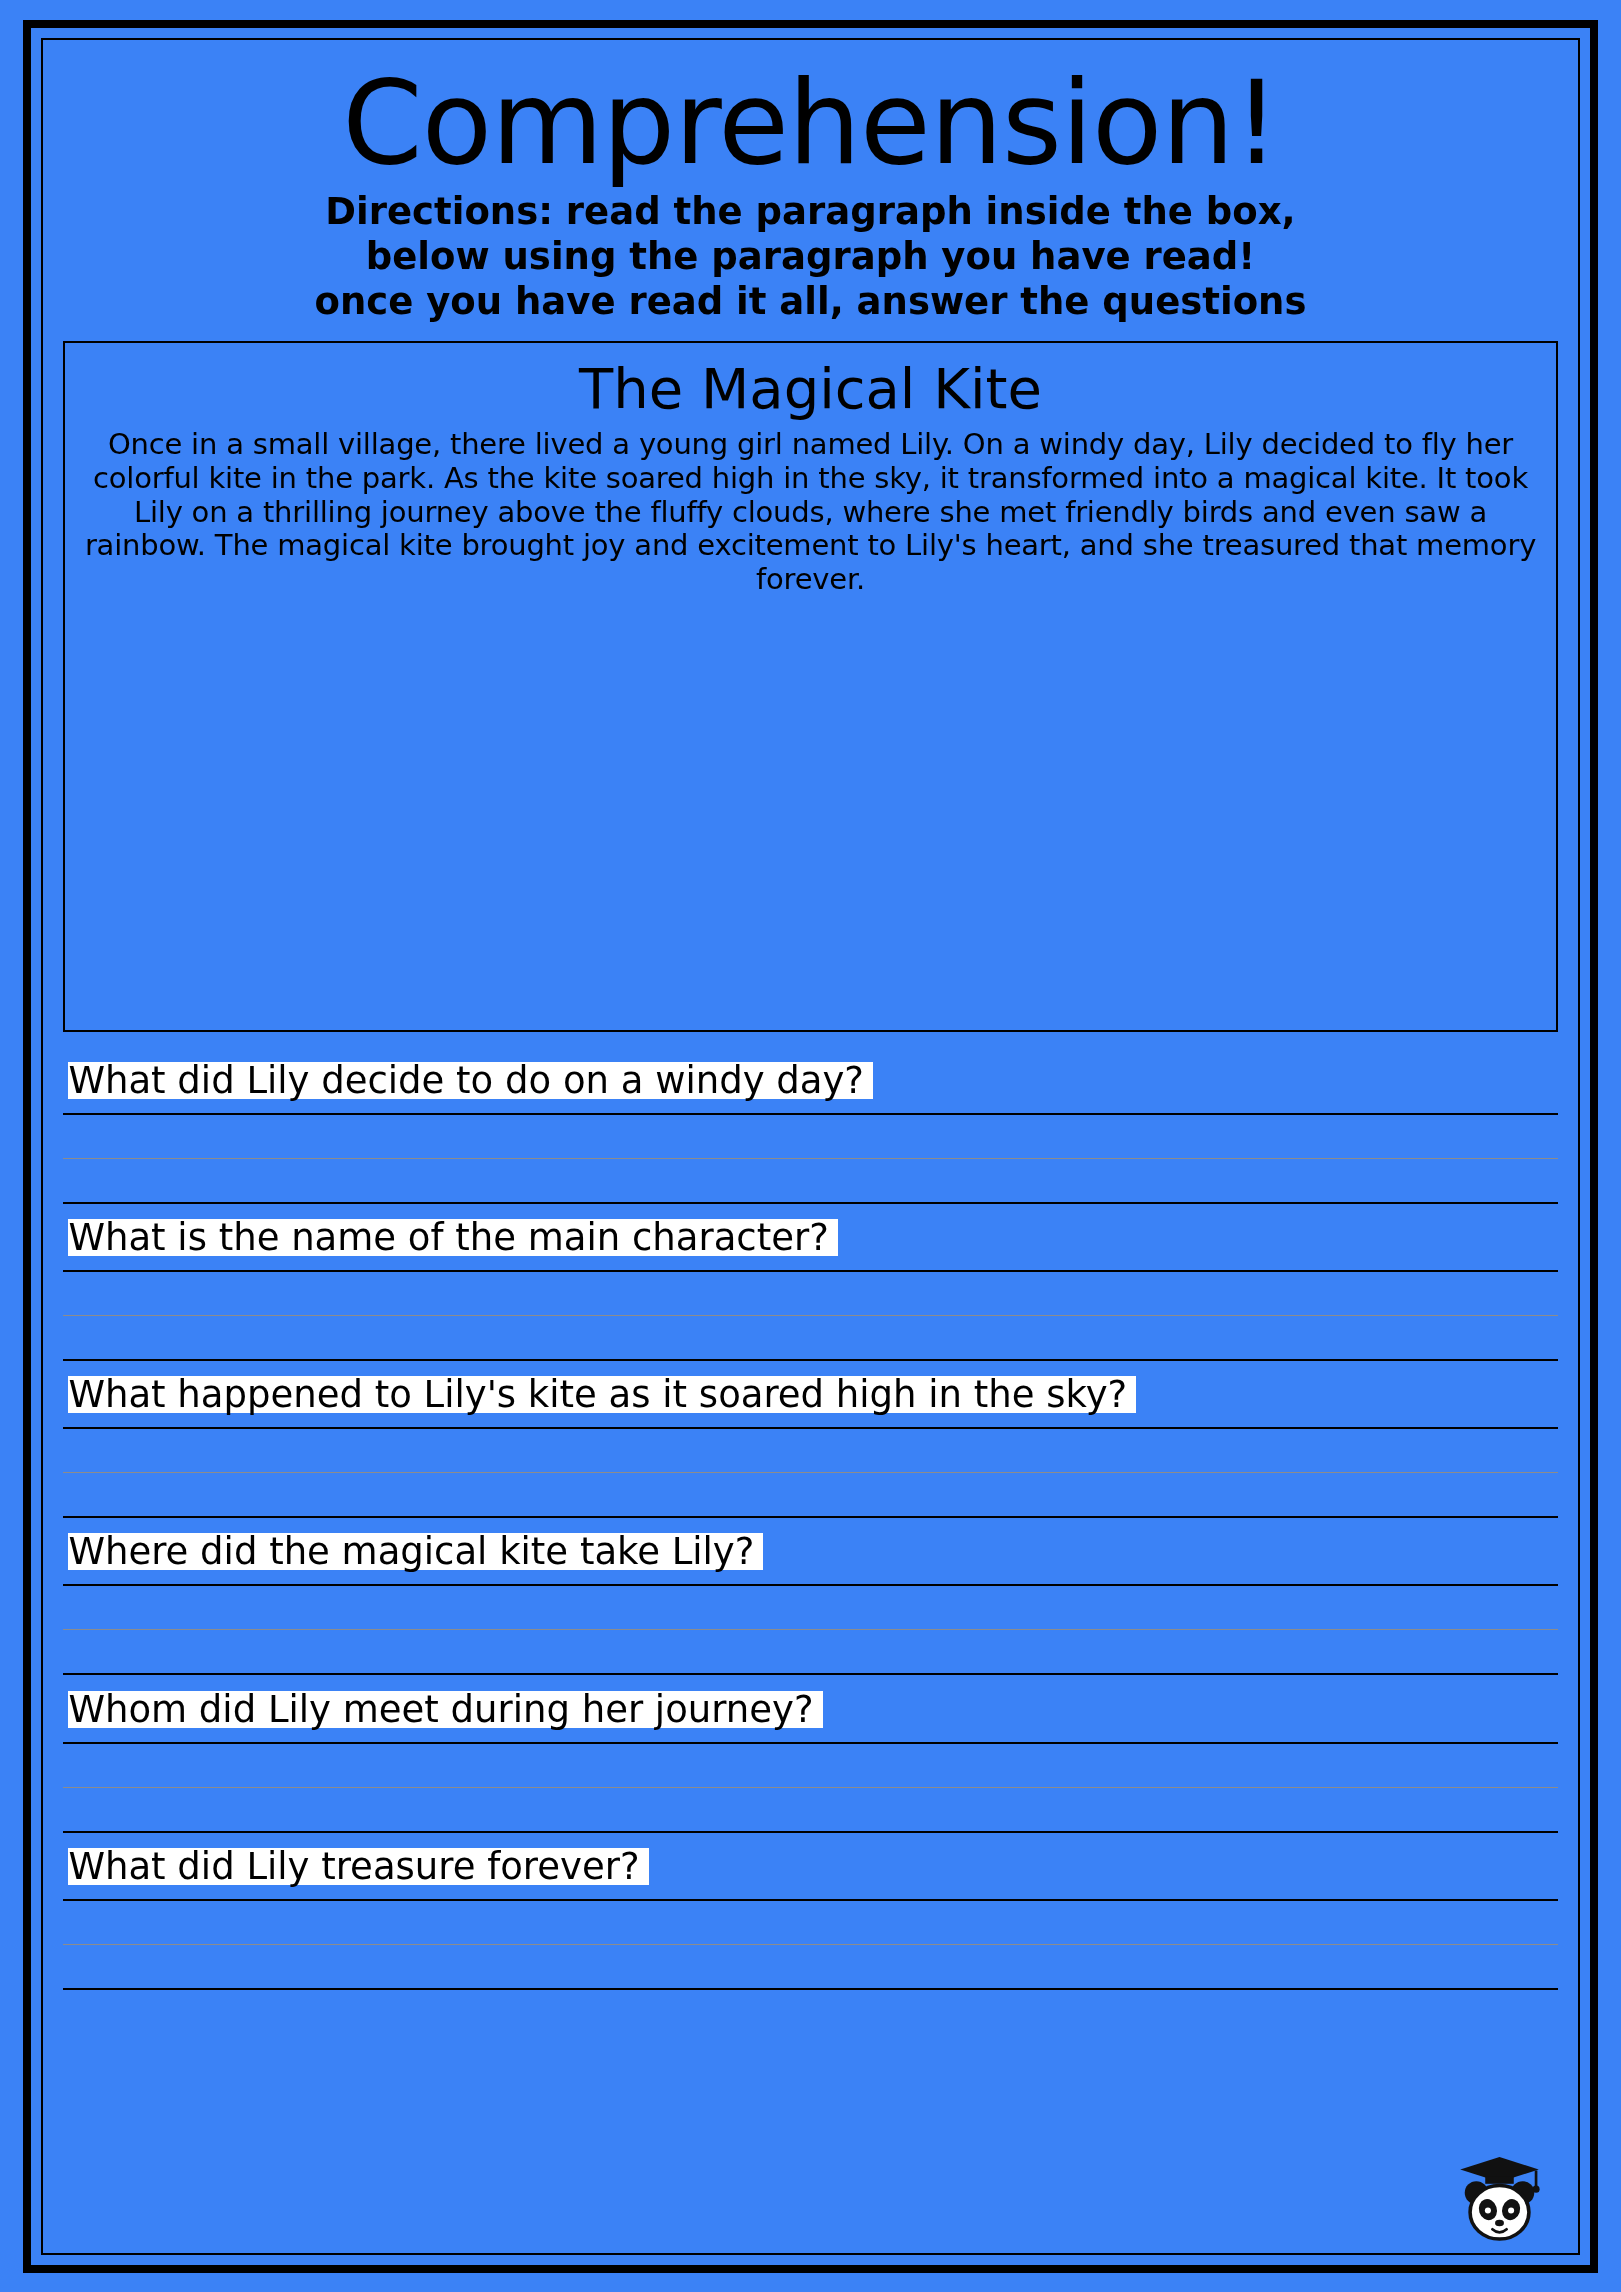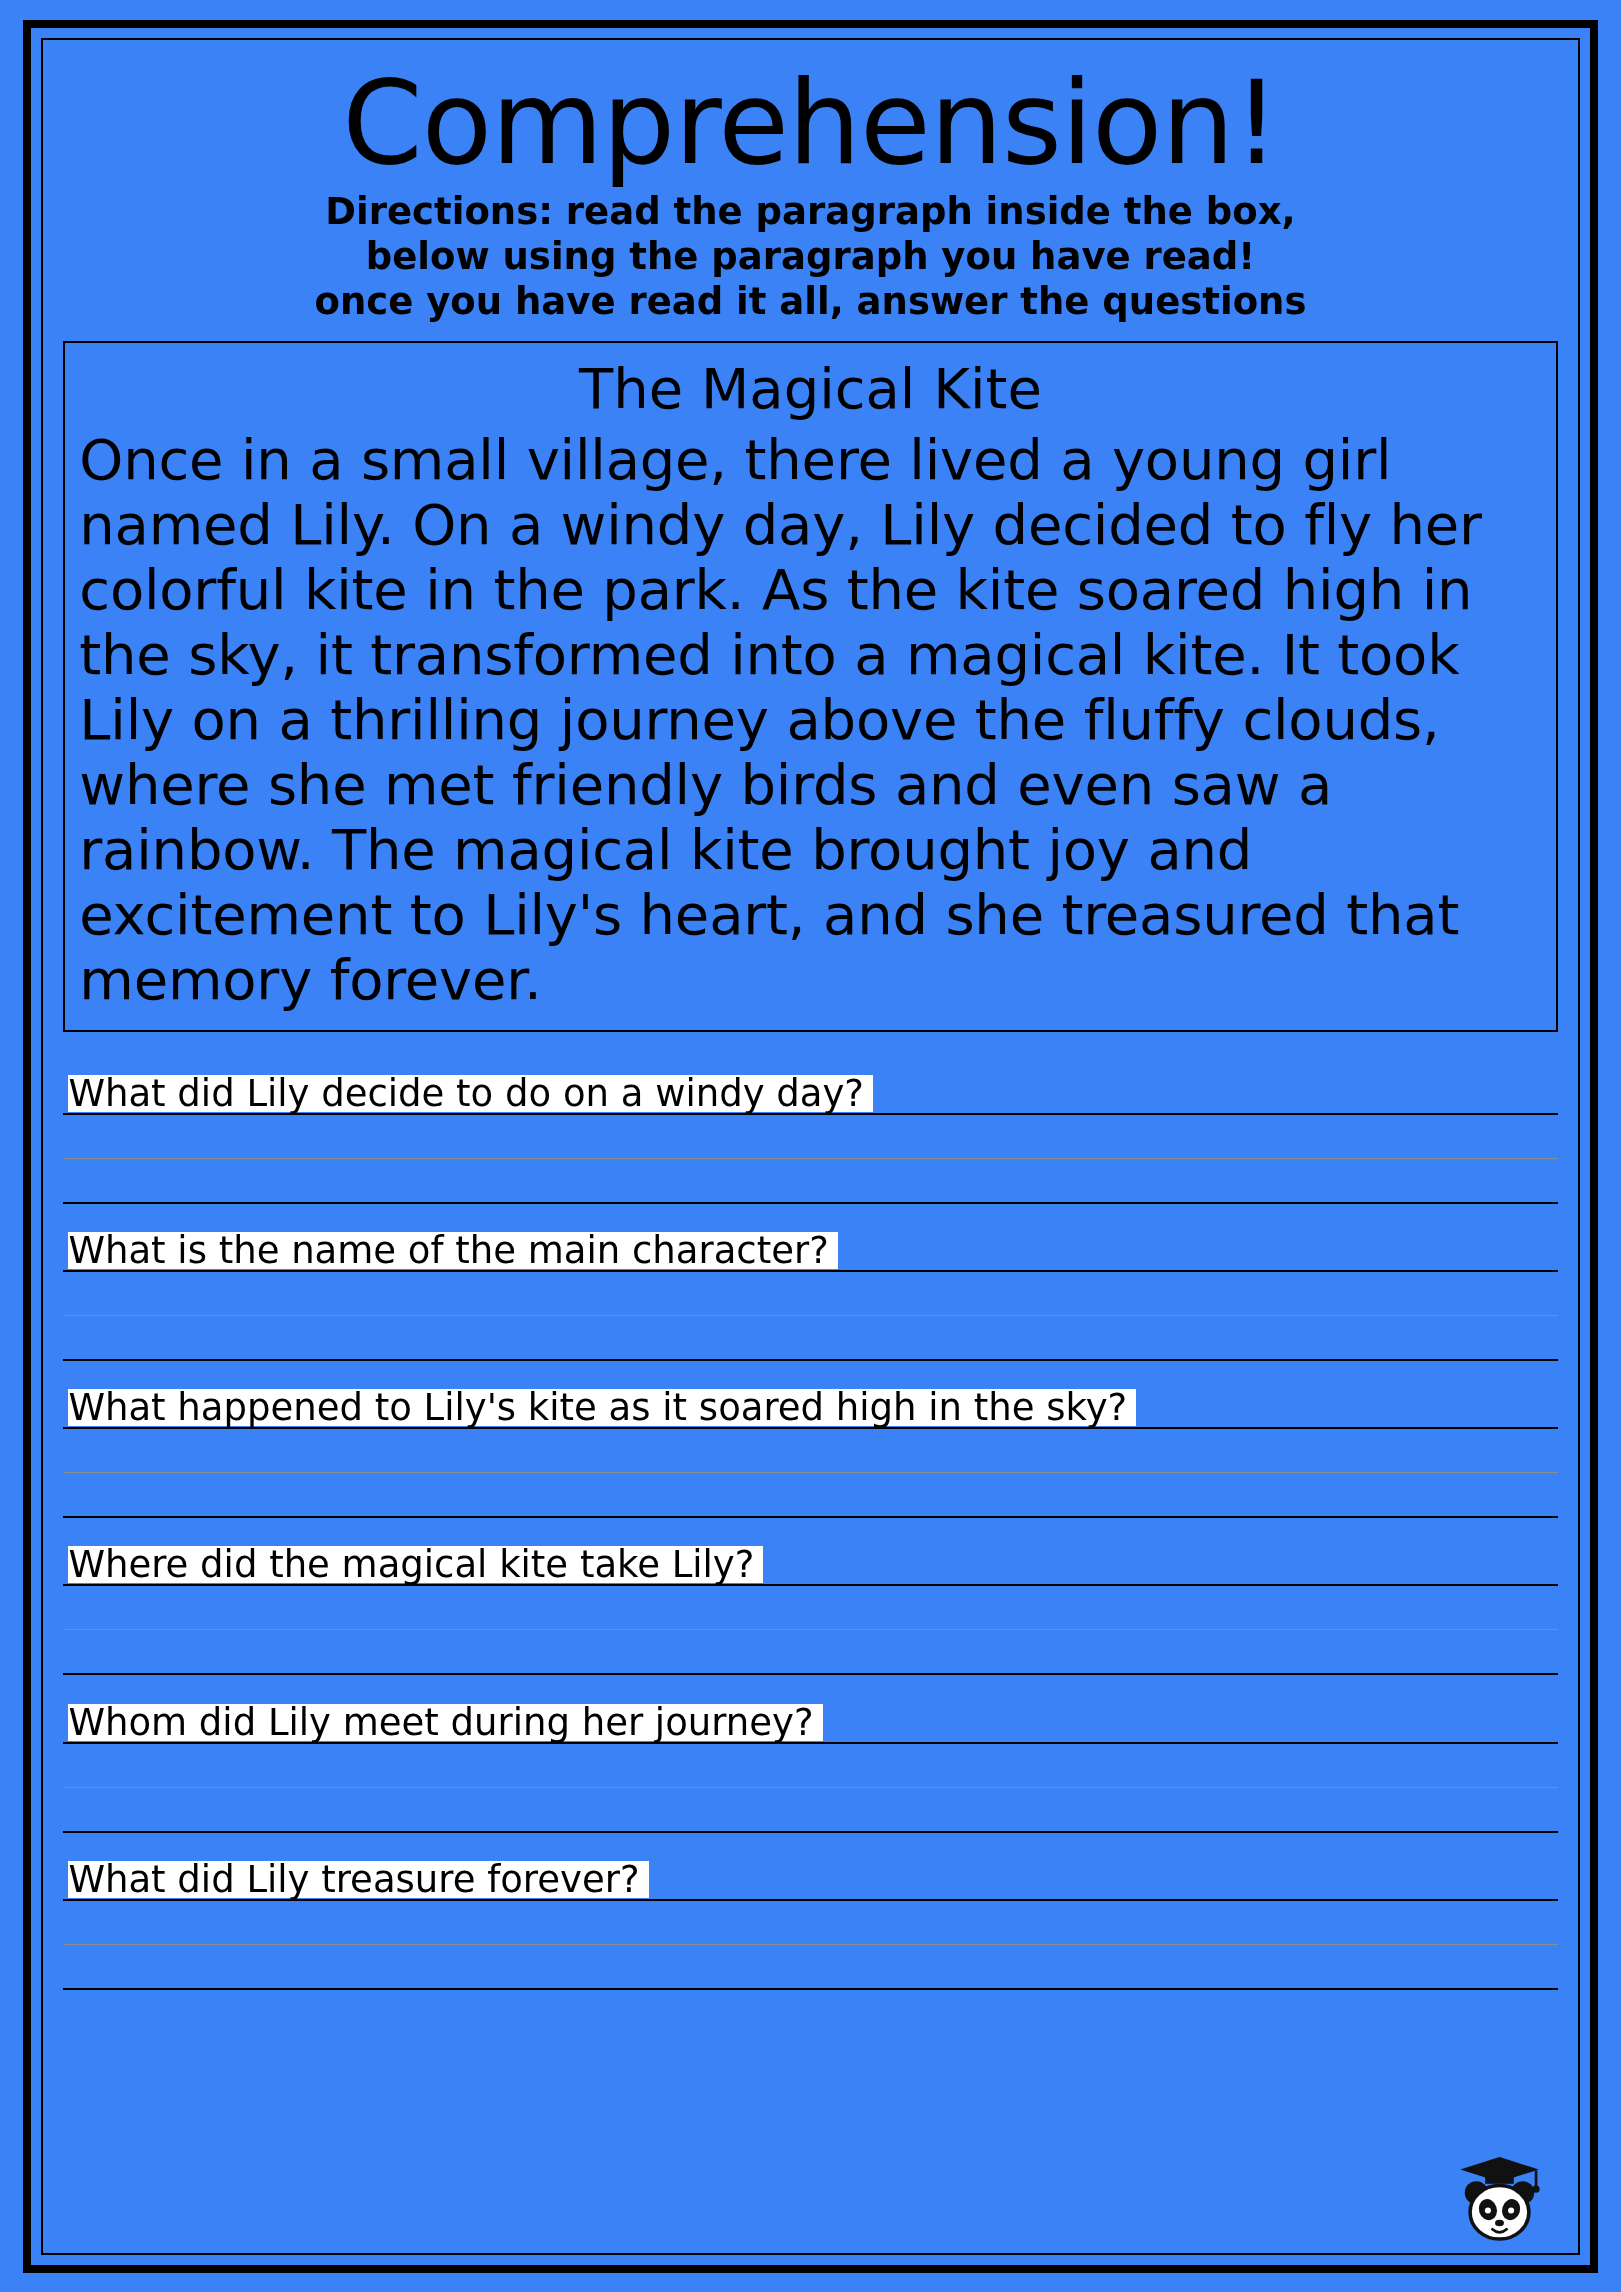--- a/index.html
+++ b/index.html
@@ -80,43 +80,43 @@
     height: 691px;
     padding: 12.5px 14.3px 9px 14.3px;
   }
   .passage-title {
     text-align: center;
     font-size: 56px;
     line-height: 1.15;
     margin: 1.8px 0 7.2px 0;
   }
   .passage-body {
-    font-size: 56px;
+    font-size: 29px;
     line-height: 1.16;
     letter-spacing: -0.2px;
-    text-align: left;
+    text-align: center;
     margin: 0;
   }
 
   
   .questions {
     margin-top: 29px;
   }
   .qblock {
     margin-bottom: 14.3px;
   }
   .qline {
     position: relative;
     height: 52px;
     border-bottom: 2.7px solid #000000;
   }
   .qtext {
     position: absolute;
     left: 5.4px;
-    bottom: 1px;
+    bottom: 14px;
     font-size: 37px;
     line-height: 1;
     white-space: nowrap;
     background: #ffffff;
     padding-right: 9px;
   }
   .aline-thin {
     height: 43px;
     border-bottom: 1.8px solid #8c8c8c;
   }

